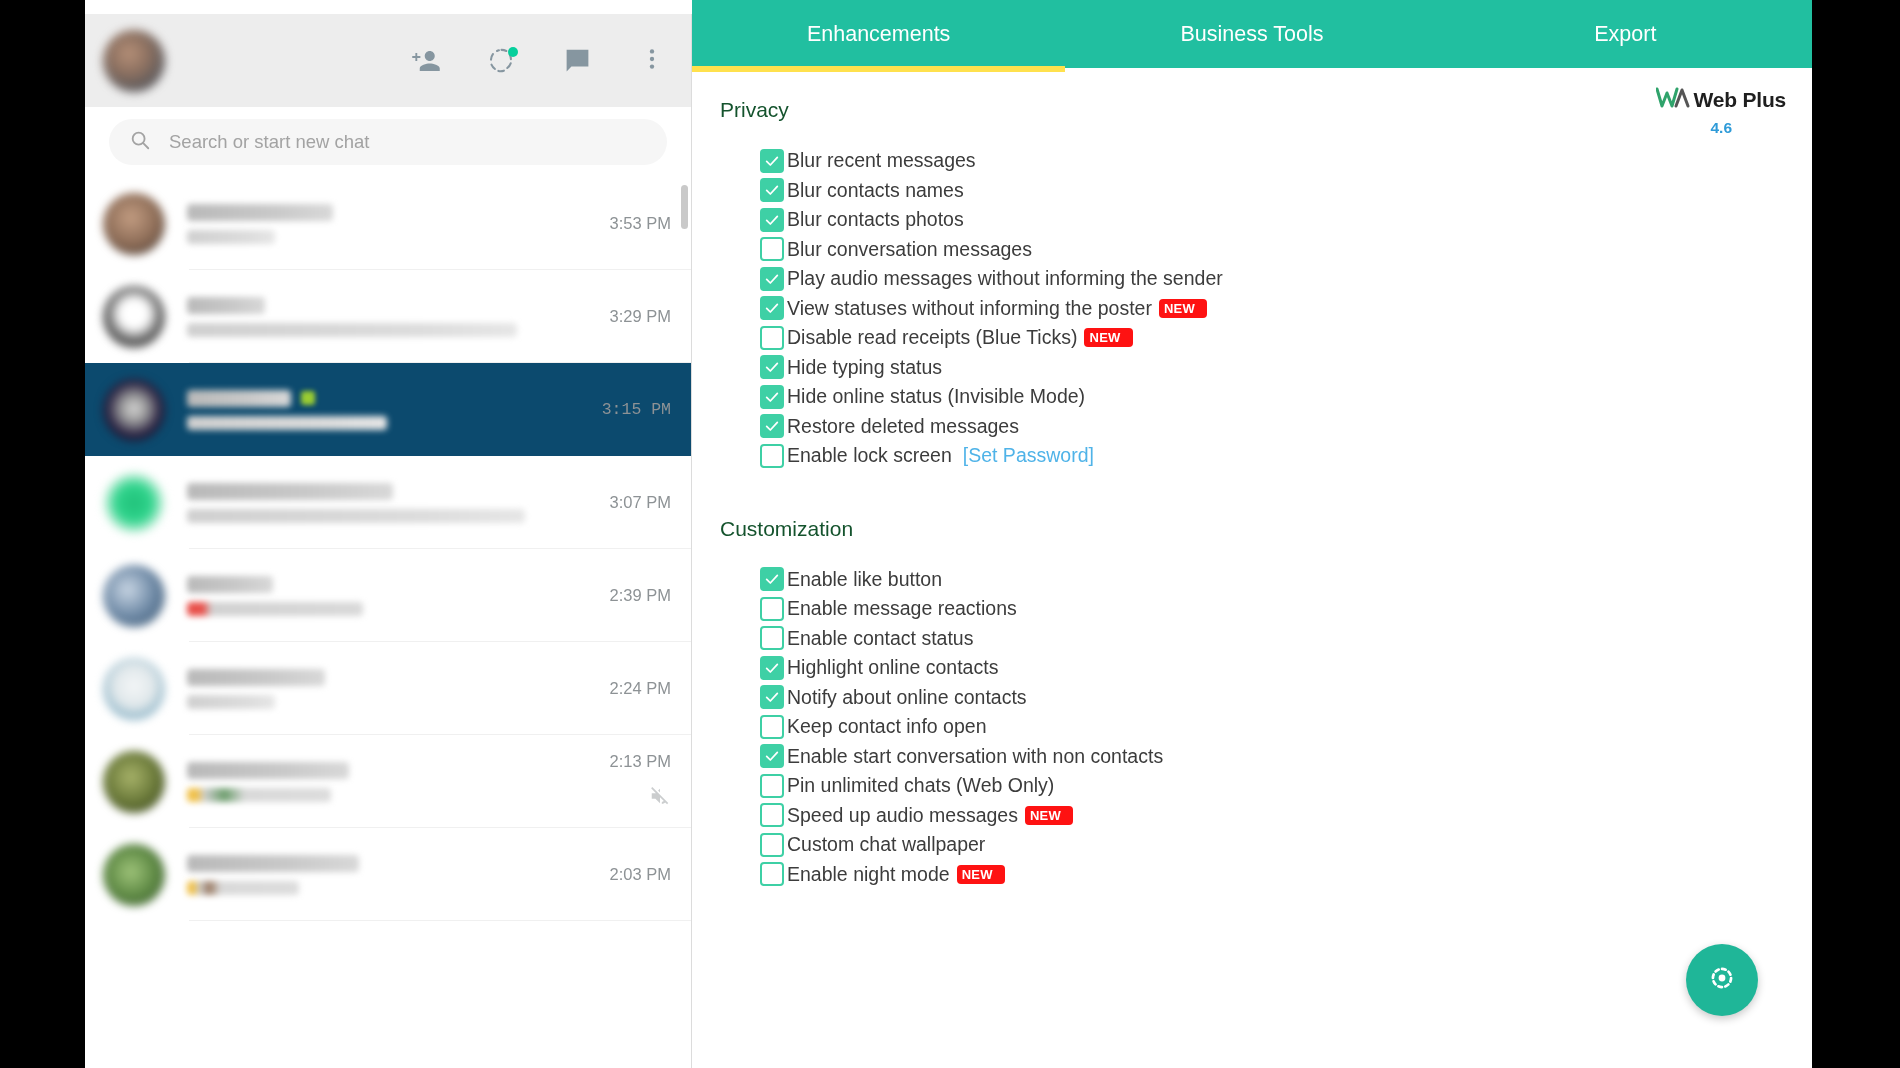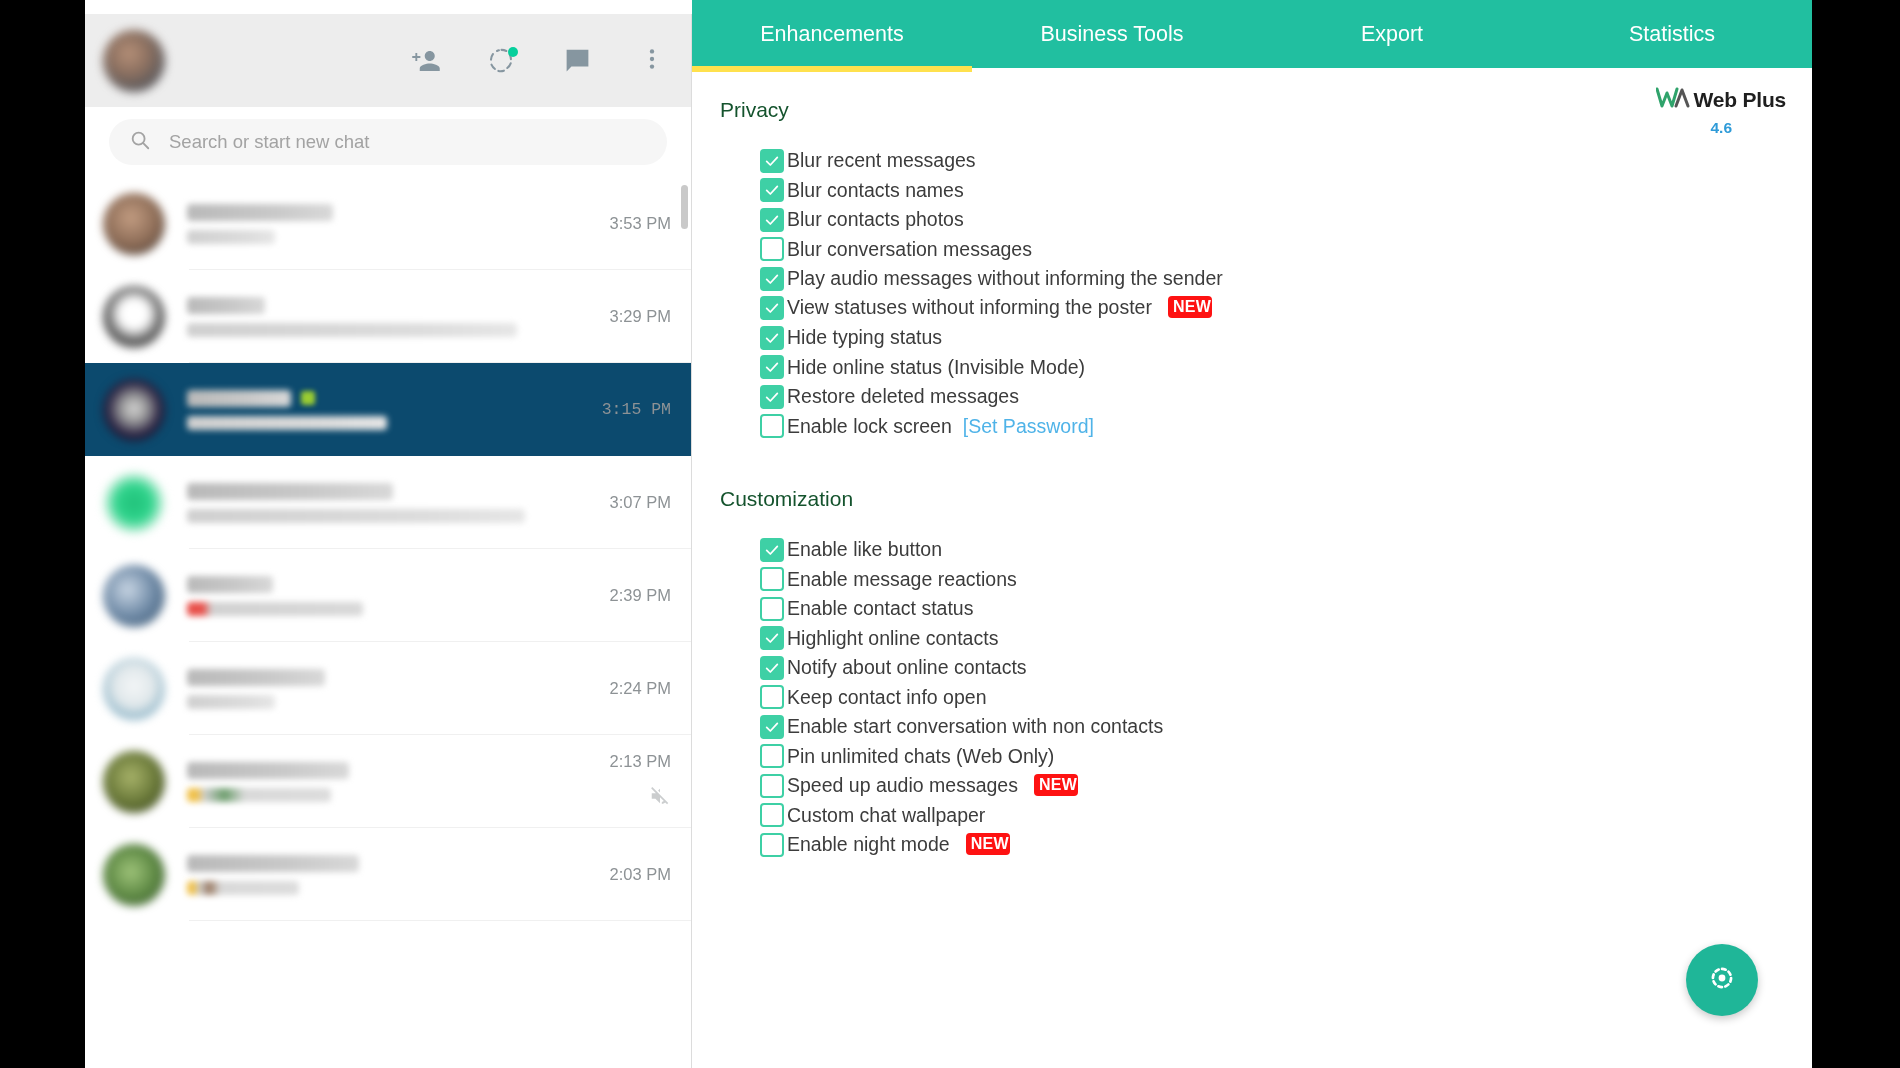--- a/index.html
+++ b/index.html
@@ -137,22 +137,22 @@
   .cb {
     width:24px; height:24px; border-radius:4px; flex:none;
     display:flex; align-items:center; justify-content:center;
   }
   .cb.on { background:#3ed0a5; }
   .cb.off { background:#fff; border:2.5px solid #3ed0a5; }
   .cb.on svg { display:block; }
   .opt-label { font-size:19.5px; color:#3c3c3c; white-space:nowrap; }
   .new-badge {
     display:inline-block; background:#fe1212; color:#fff;
-    font-size:16px; font-weight:bold; letter-spacing:.3px;
-    padding:2px 1px 2px 5px; border-radius:4px; margin-left:16px;
+    font-size:13px; font-weight:bold; letter-spacing:.3px;
+    padding:2px 12px 2px 5px; border-radius:4px; margin-left:7px;
     position:relative; top:-2px;
   }
   .link { color:#4fb3e8; font-size:19.5px; margin-left:8px; cursor:pointer; }
 
   .fab {
     position:absolute; right:54px; bottom:52px;
     width:72px; height:72px; border-radius:50%;
     background:#1fb698; display:flex; align-items:center; justify-content:center;
     box-shadow:0 3px 9px rgba(0,0,0,.22); cursor:pointer;
   }
@@ -333,21 +333,20 @@
         <div class="list-scrollbar"></div>
       </div>
     </div>
 
     <div class="content">
 
       <div class="tabs">
         <div class="tab active">Enhancements</div>
         <div class="tab">Business Tools</div>
         <div class="tab">Export</div>
-        <div class="tab">Statistics</div>
       </div>
 
       <div class="panel">
 
         <div class="brand">
           <div class="brand-row">
             <span>
               <svg width="34" height="24" viewBox="0 0 34 24">
                 <path d="M1 3 L6 20 L11 7 L16 20 L21 3" fill="none" stroke="#2fa36b" stroke-width="3" stroke-linecap="round" stroke-linejoin="round"></path>
                 <path d="M20 20 L26 4 L32 20" fill="none" stroke="#555" stroke-width="3" stroke-linecap="round" stroke-linejoin="round"></path>
@@ -398,20 +397,24 @@
             </div>
             <div class="opt">
               <div class="cb on">
                 <svg width="16" height="16" viewBox="0 0 24 24" fill="none" stroke="#fff" stroke-width="2.6" stroke-linecap="round" stroke-linejoin="round">
                   <path d="M4 12.5L9.5 18 20 6.5"></path>
                 </svg>
               </div>
               <span class="opt-label">View statuses without informing the poster<span class="new-badge">NEW</span></span>
             </div>
             <div class="opt">
+              <div class="cb off"></div>
+              <span class="opt-label">Disable read receipts (Blue Ticks)<span class="new-badge">NEW</span></span>
+            </div>
+            <div class="opt">
               <div class="cb on">
                 <svg width="16" height="16" viewBox="0 0 24 24" fill="none" stroke="#fff" stroke-width="2.6" stroke-linecap="round" stroke-linejoin="round">
                   <path d="M4 12.5L9.5 18 20 6.5"></path>
                 </svg>
               </div>
               <span class="opt-label">Hide typing status</span>
             </div>
             <div class="opt">
               <div class="cb on">
                 <svg width="16" height="16" viewBox="0 0 24 24" fill="none" stroke="#fff" stroke-width="2.6" stroke-linecap="round" stroke-linejoin="round">

